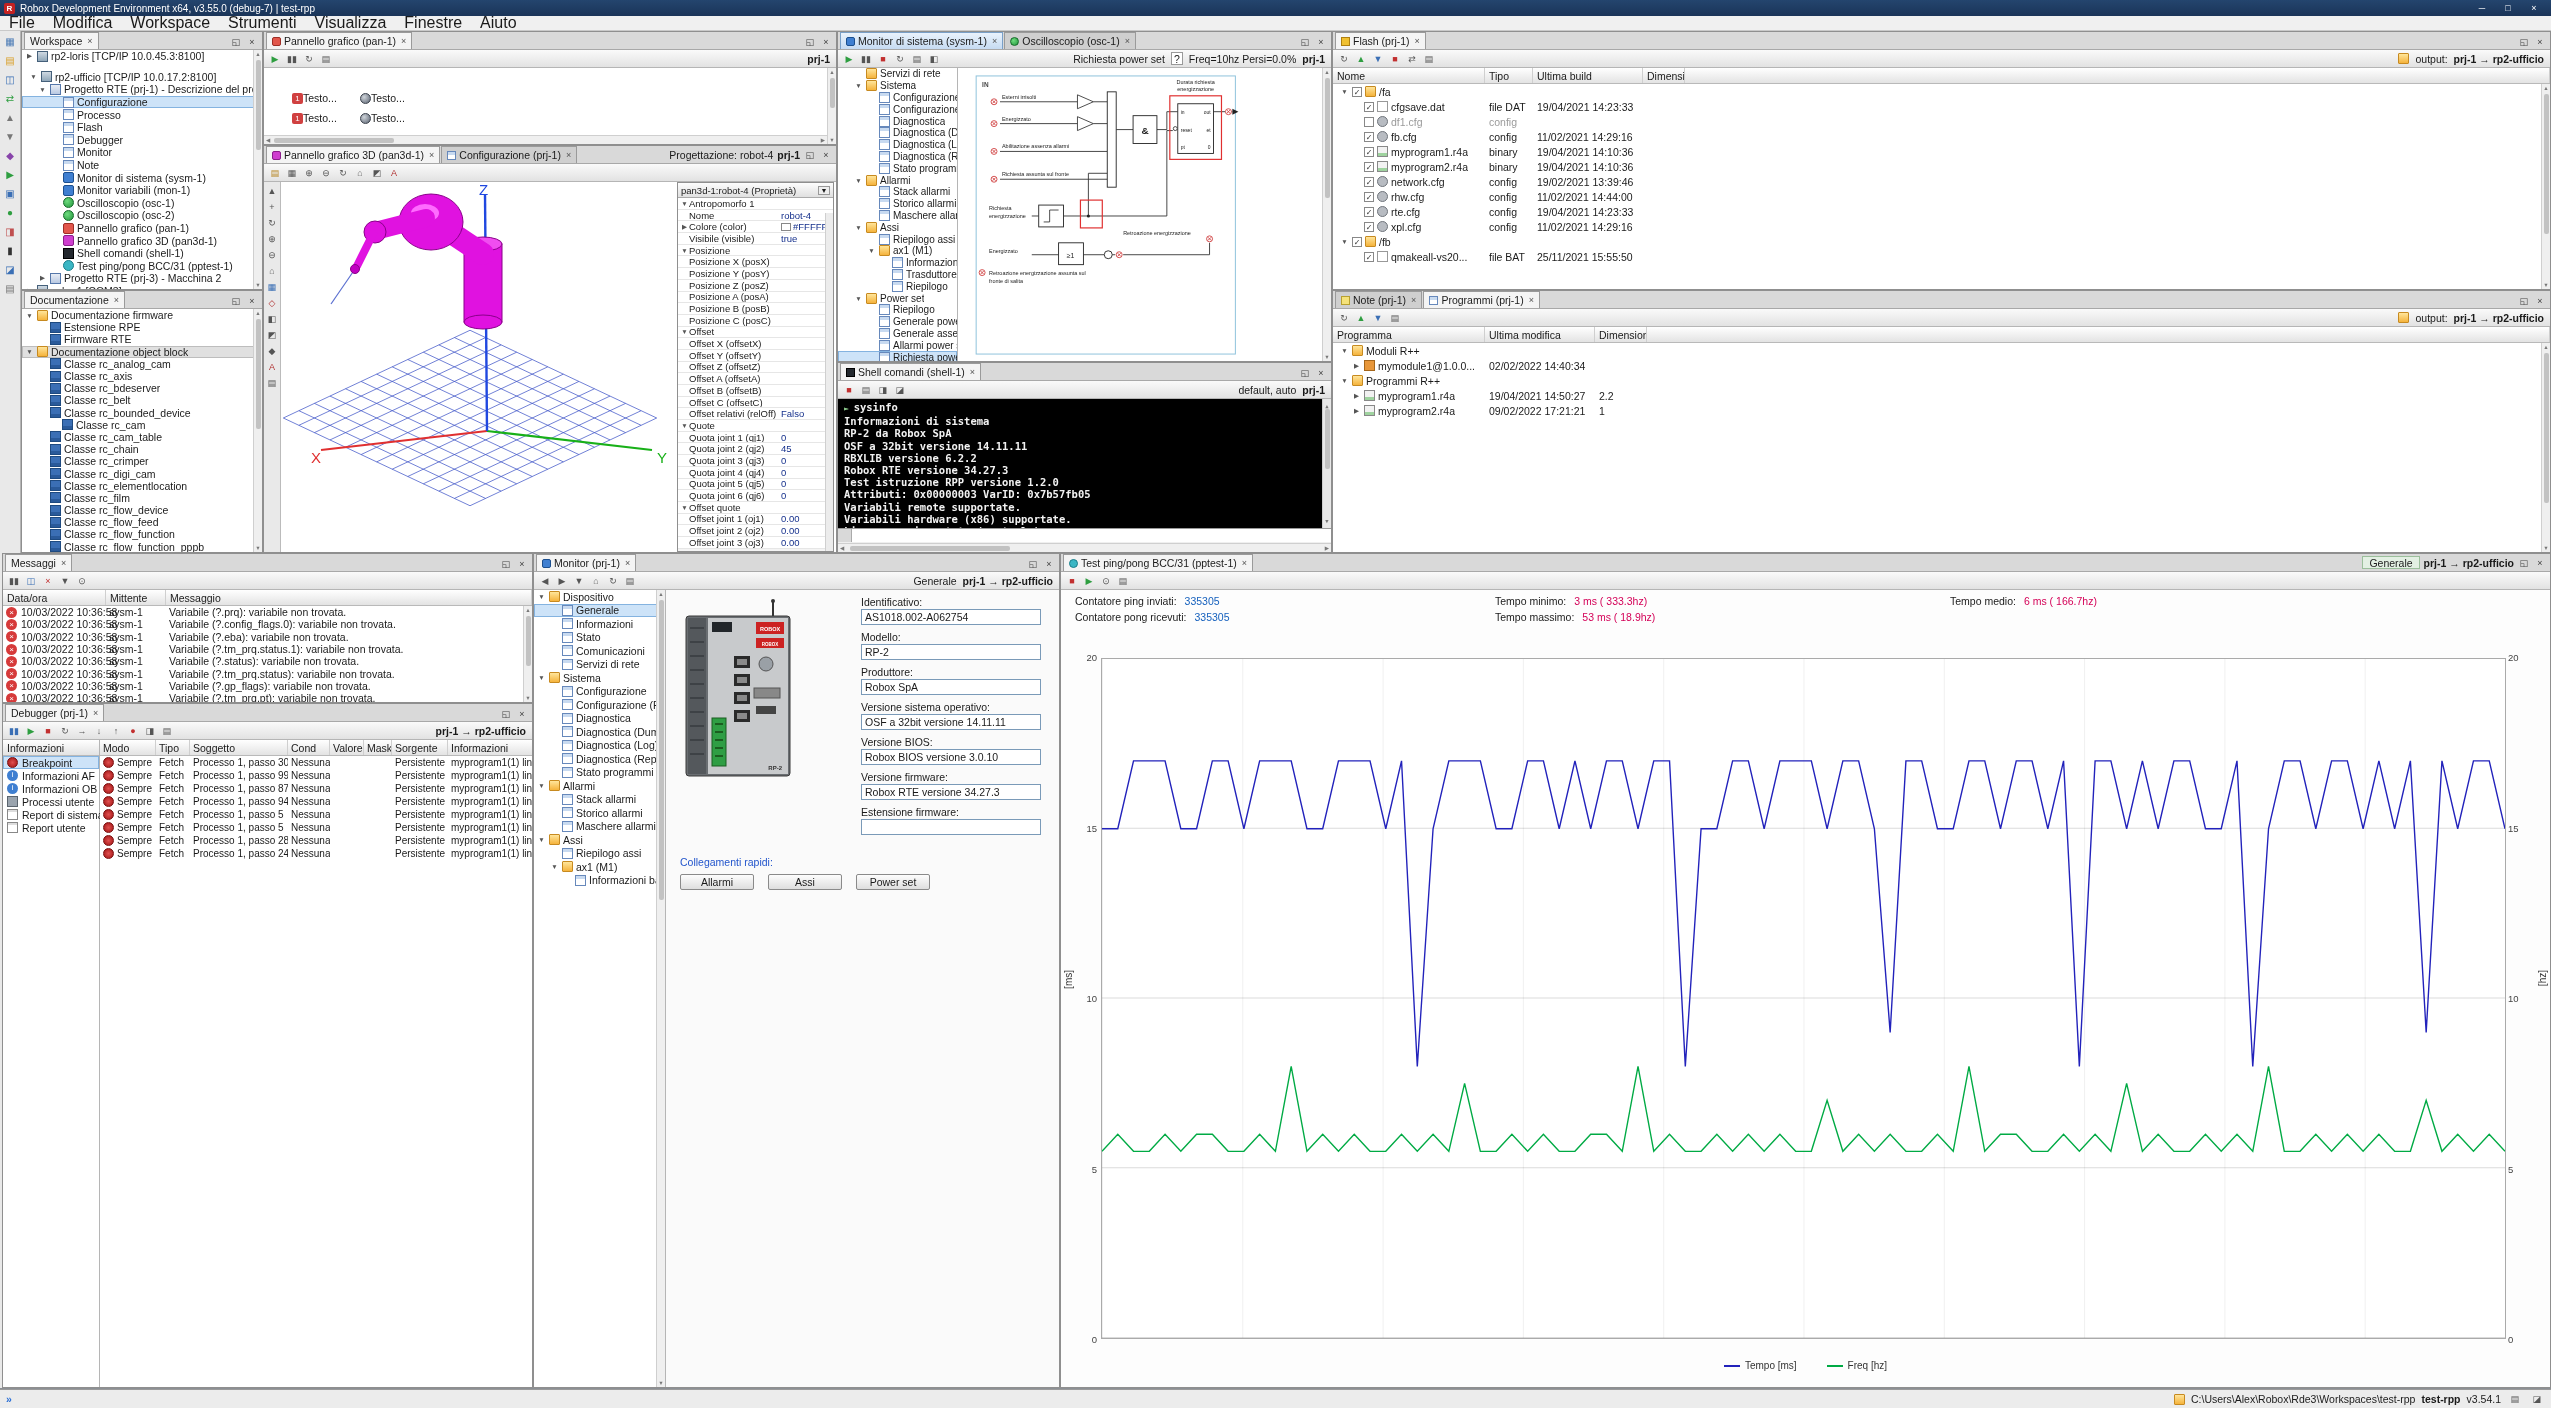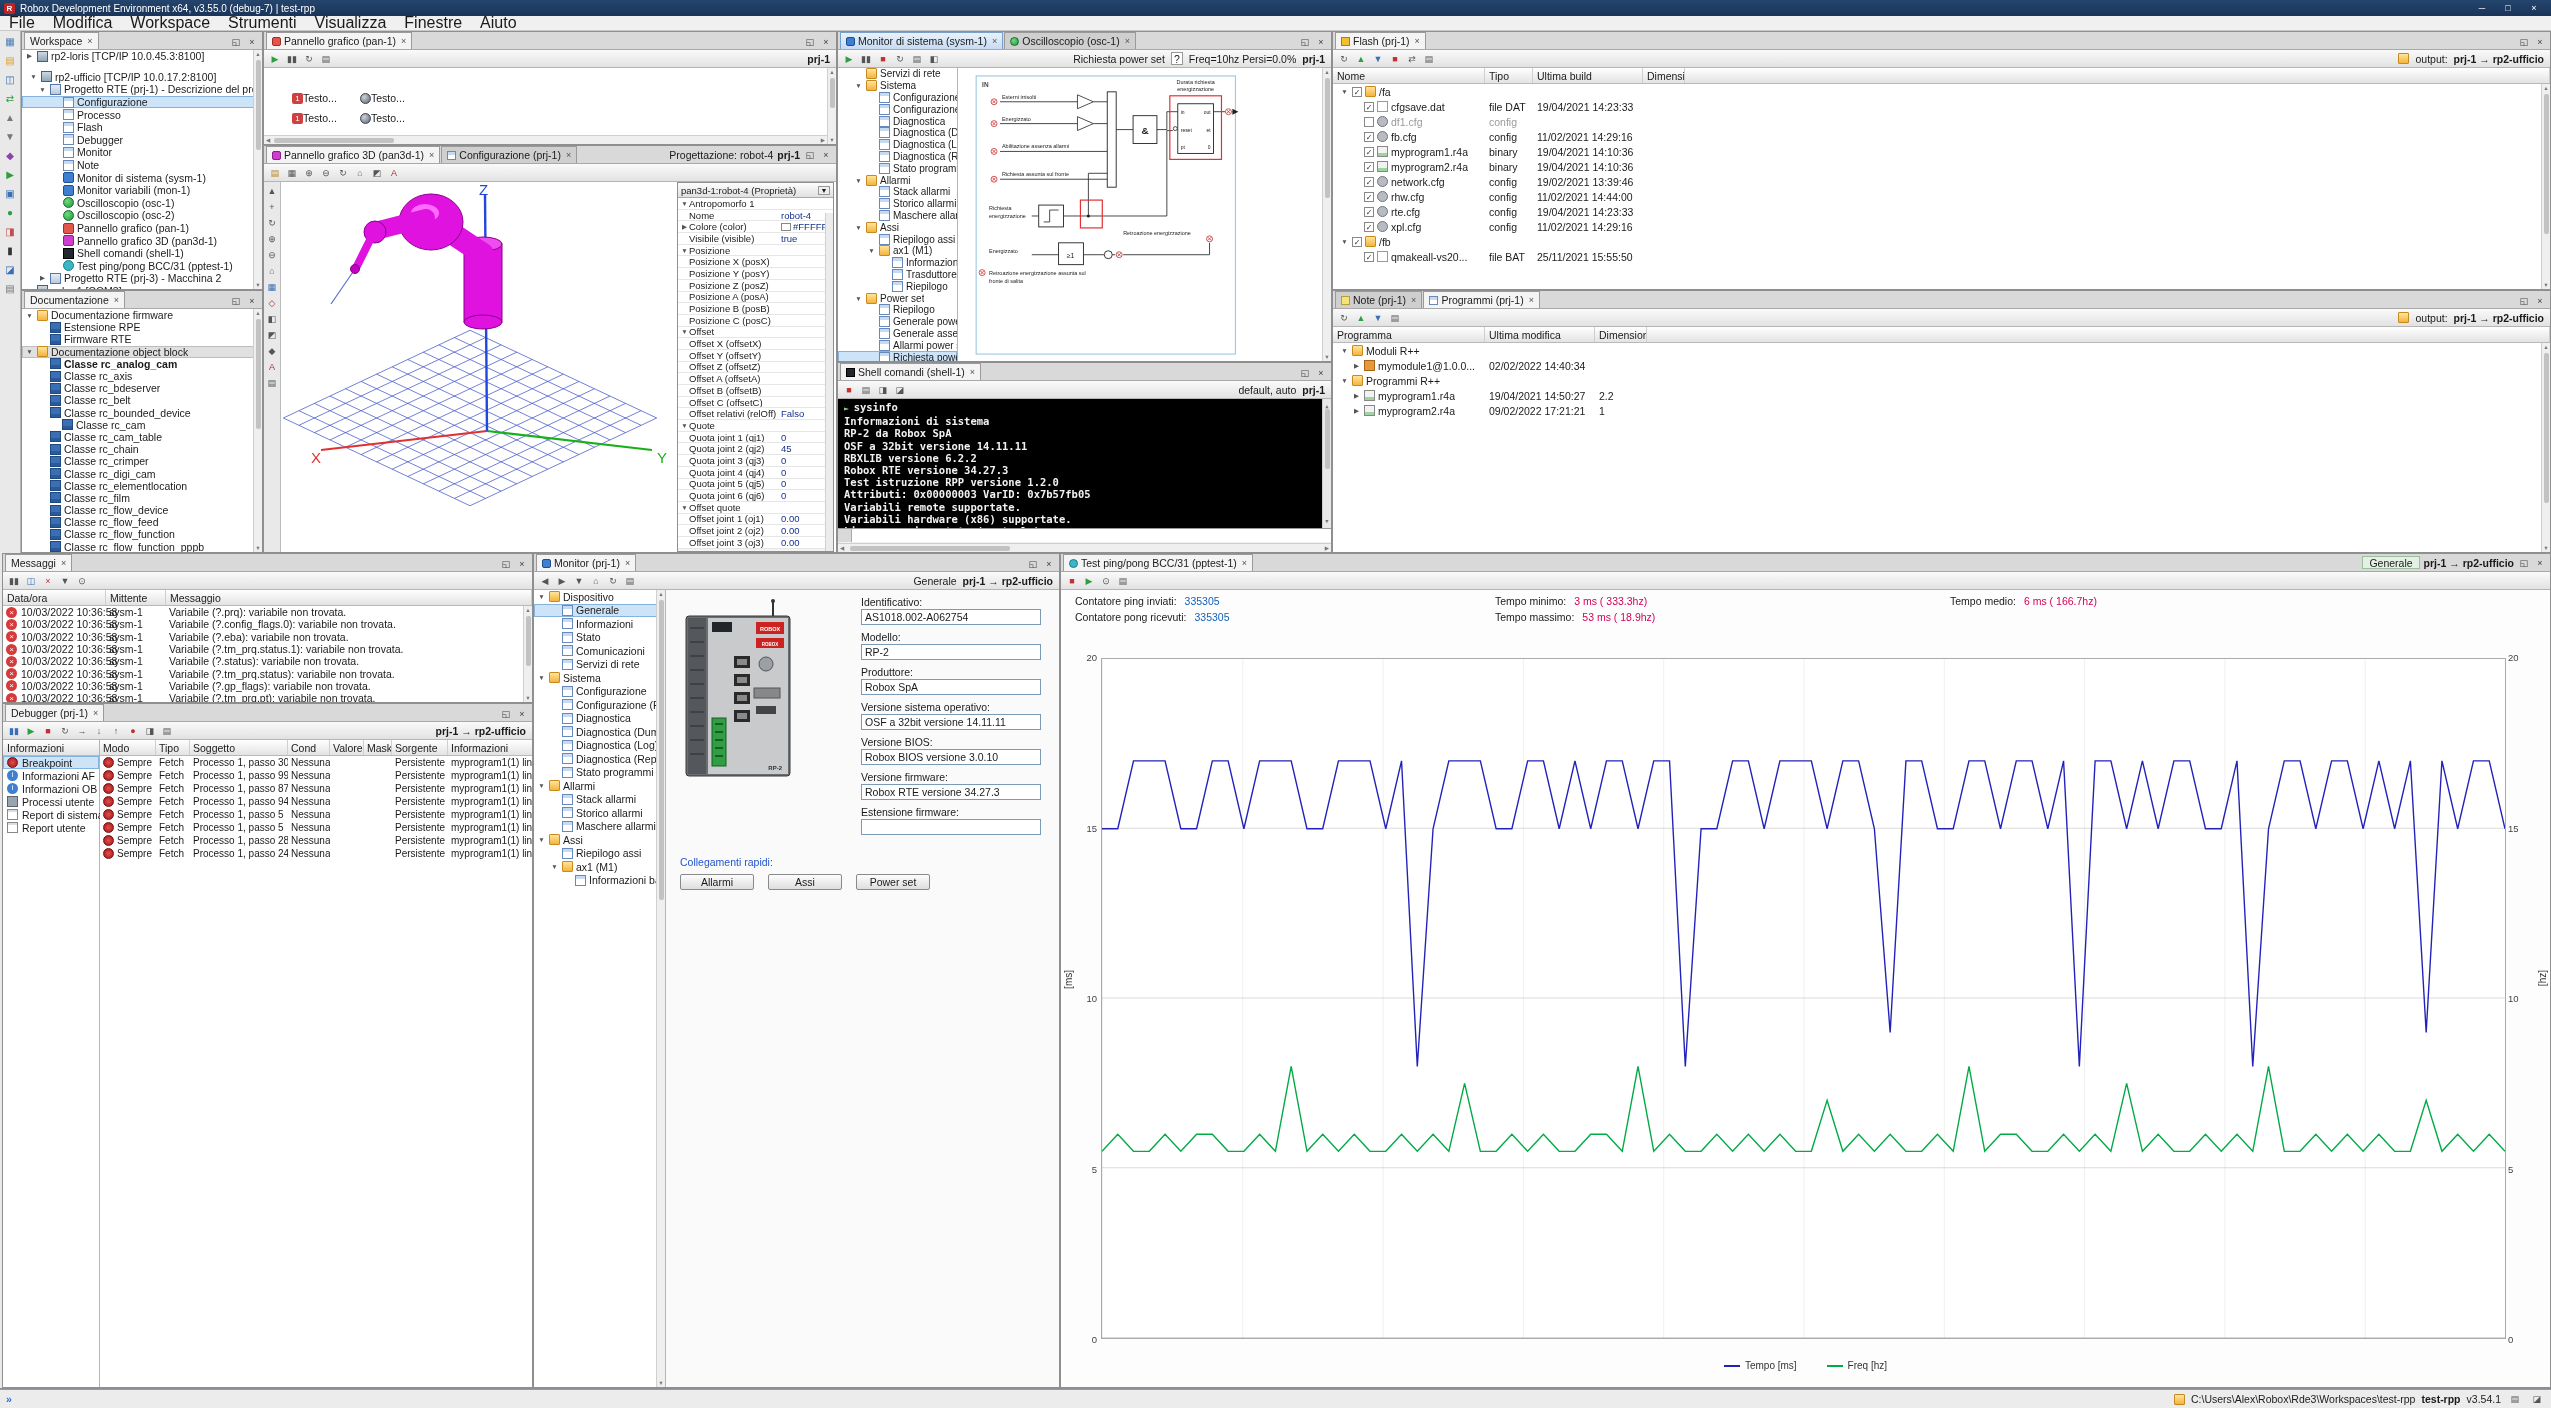--- a/index.html
+++ b/index.html
@@ -383,21 +383,21 @@
         <div class="trow" style="padding-left: 16px;">
           <span class="exp"></span>
           <span class="icon i-book"></span>
           <span class="tl">Firmware RTE</span>
         </div>
         <div class="trow sel-inactive" style="padding-left: 3px;">
           <span class="exp">▼</span>
           <span class="icon i-folder"></span>
           <span class="tl">Documentazione object block</span>
         </div>
-        <div class="trow" style="padding-left: 16px; font-weight: bold;">
+        <div class="trow" style="padding-left: 16px;">
           <span class="exp"></span>
           <span class="icon i-book"></span>
           <span class="tl">Classe rc_analog_cam</span>
         </div>
         <div class="trow" style="padding-left: 16px;">
           <span class="exp"></span>
           <span class="icon i-book"></span>
           <span class="tl">Classe rc_axis</span>
         </div>
         <div class="trow" style="padding-left: 16px;">

